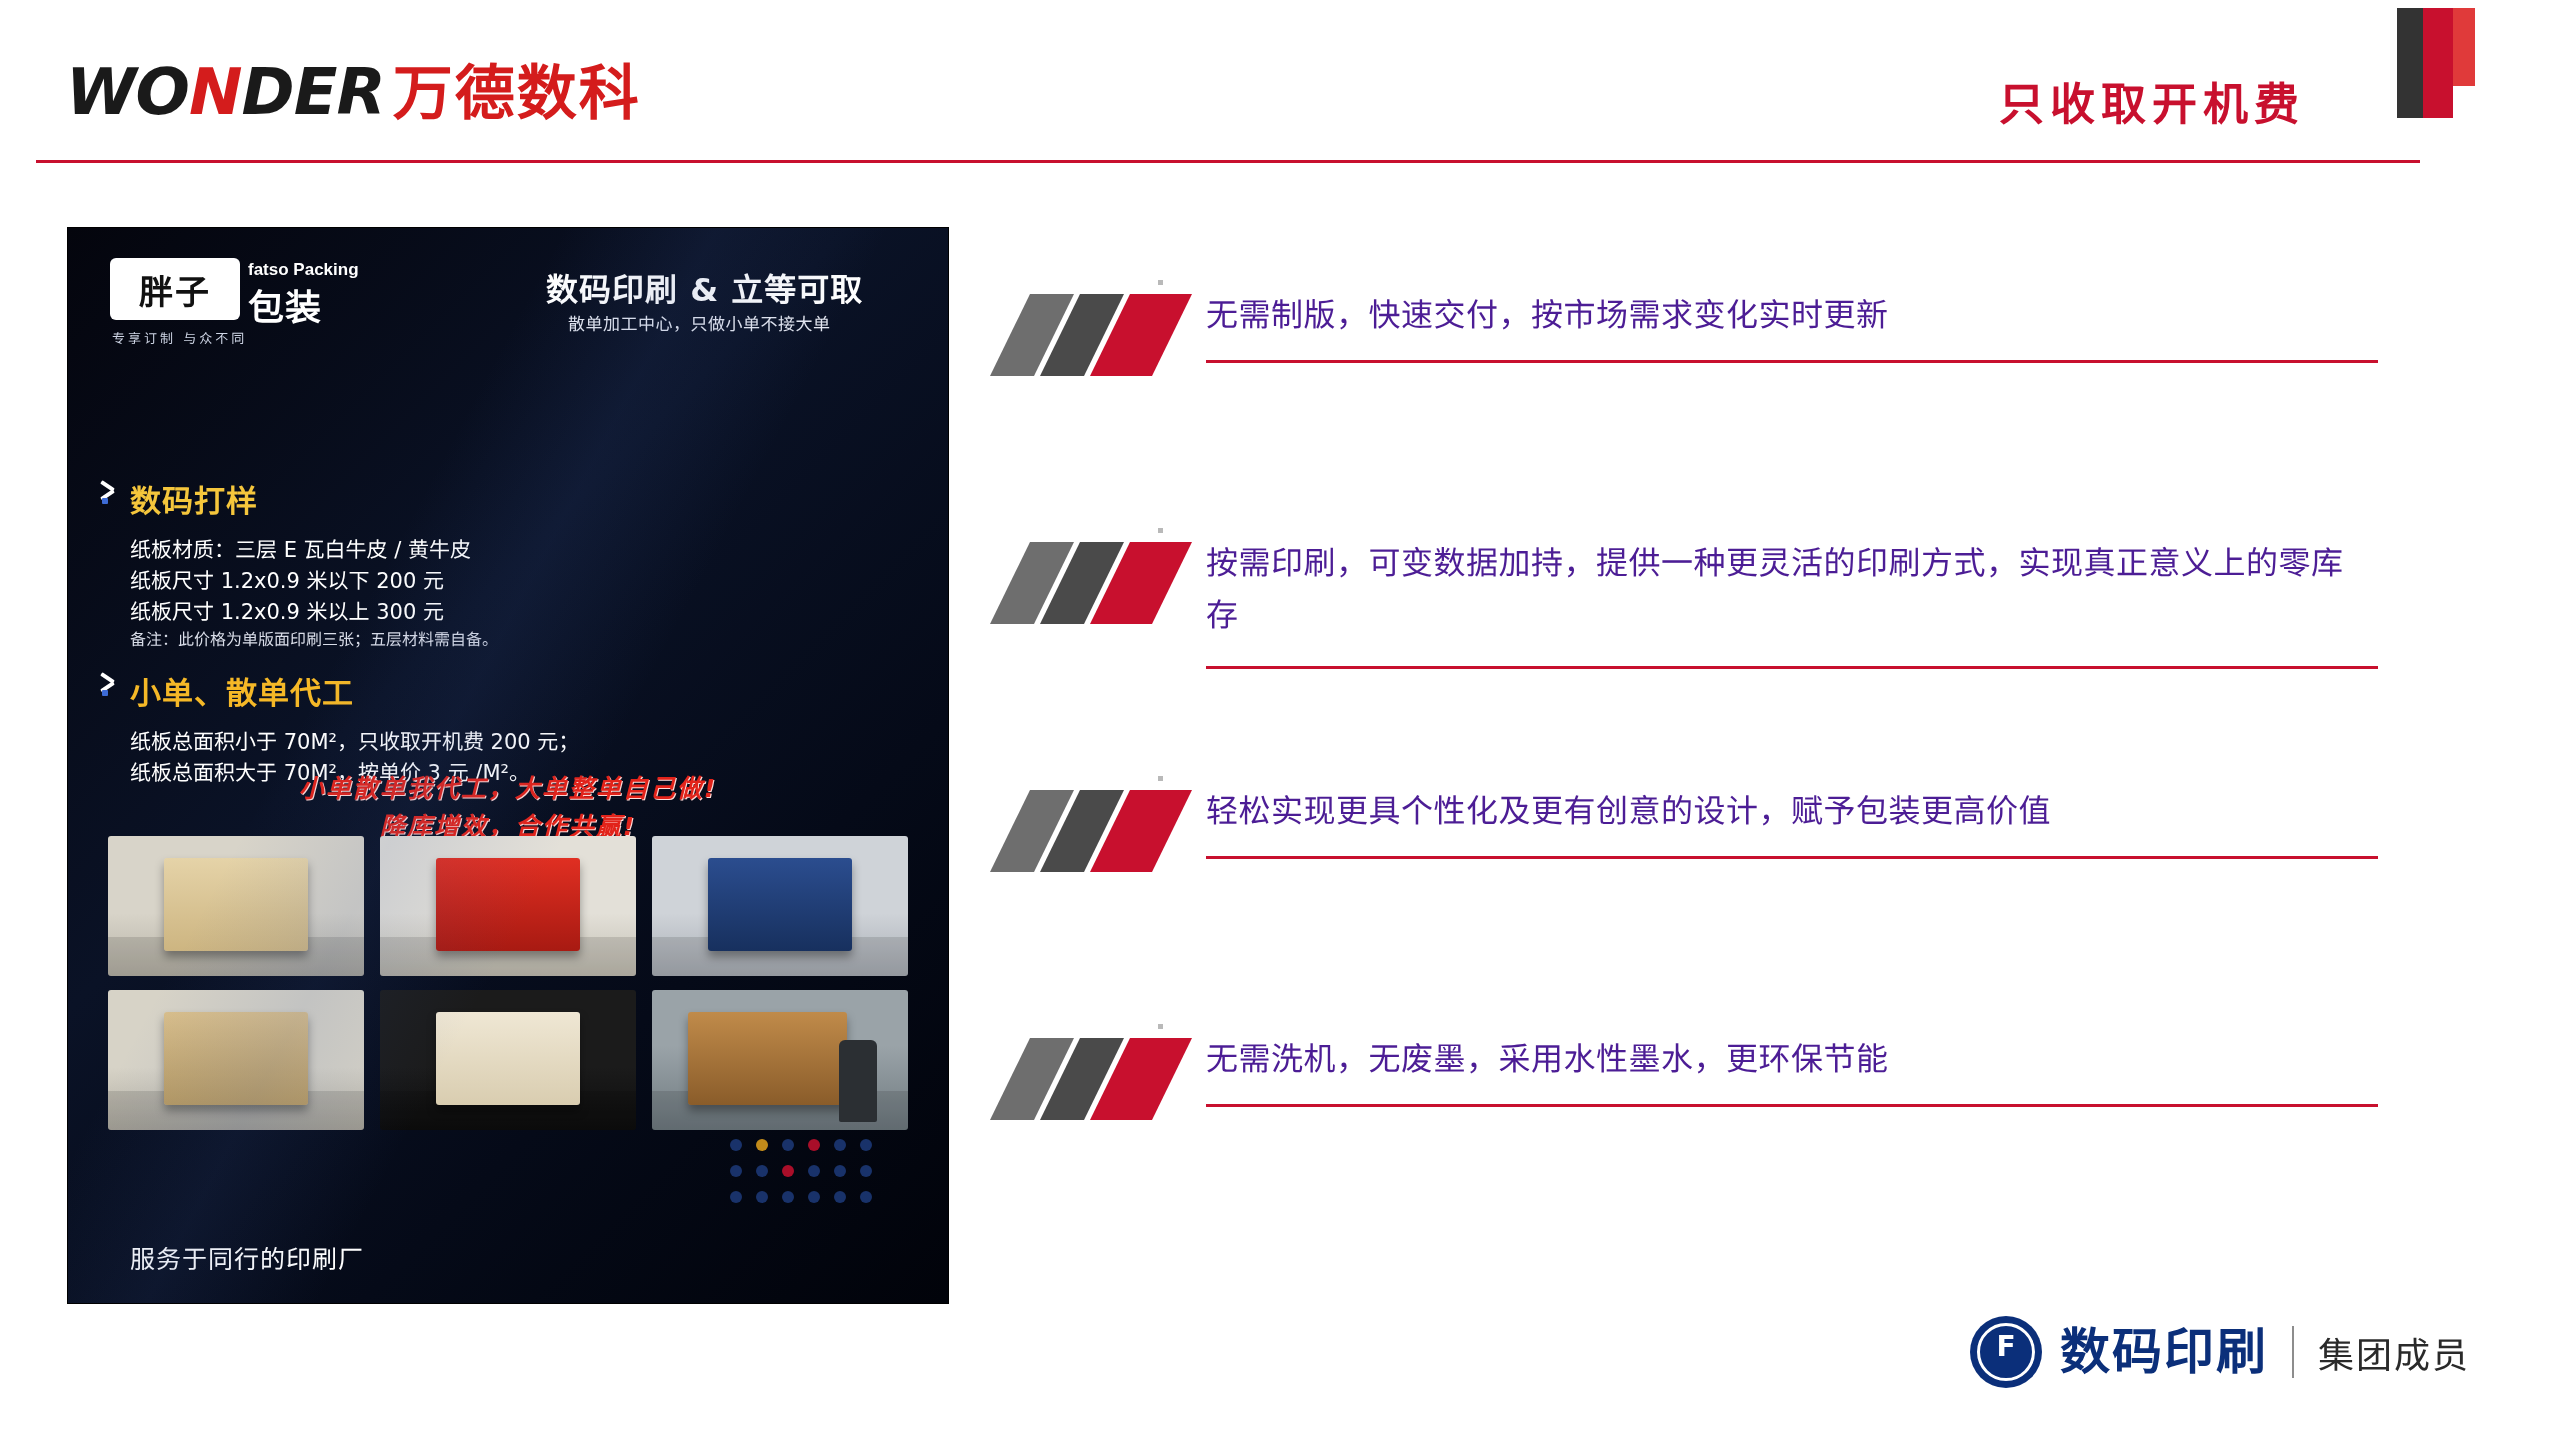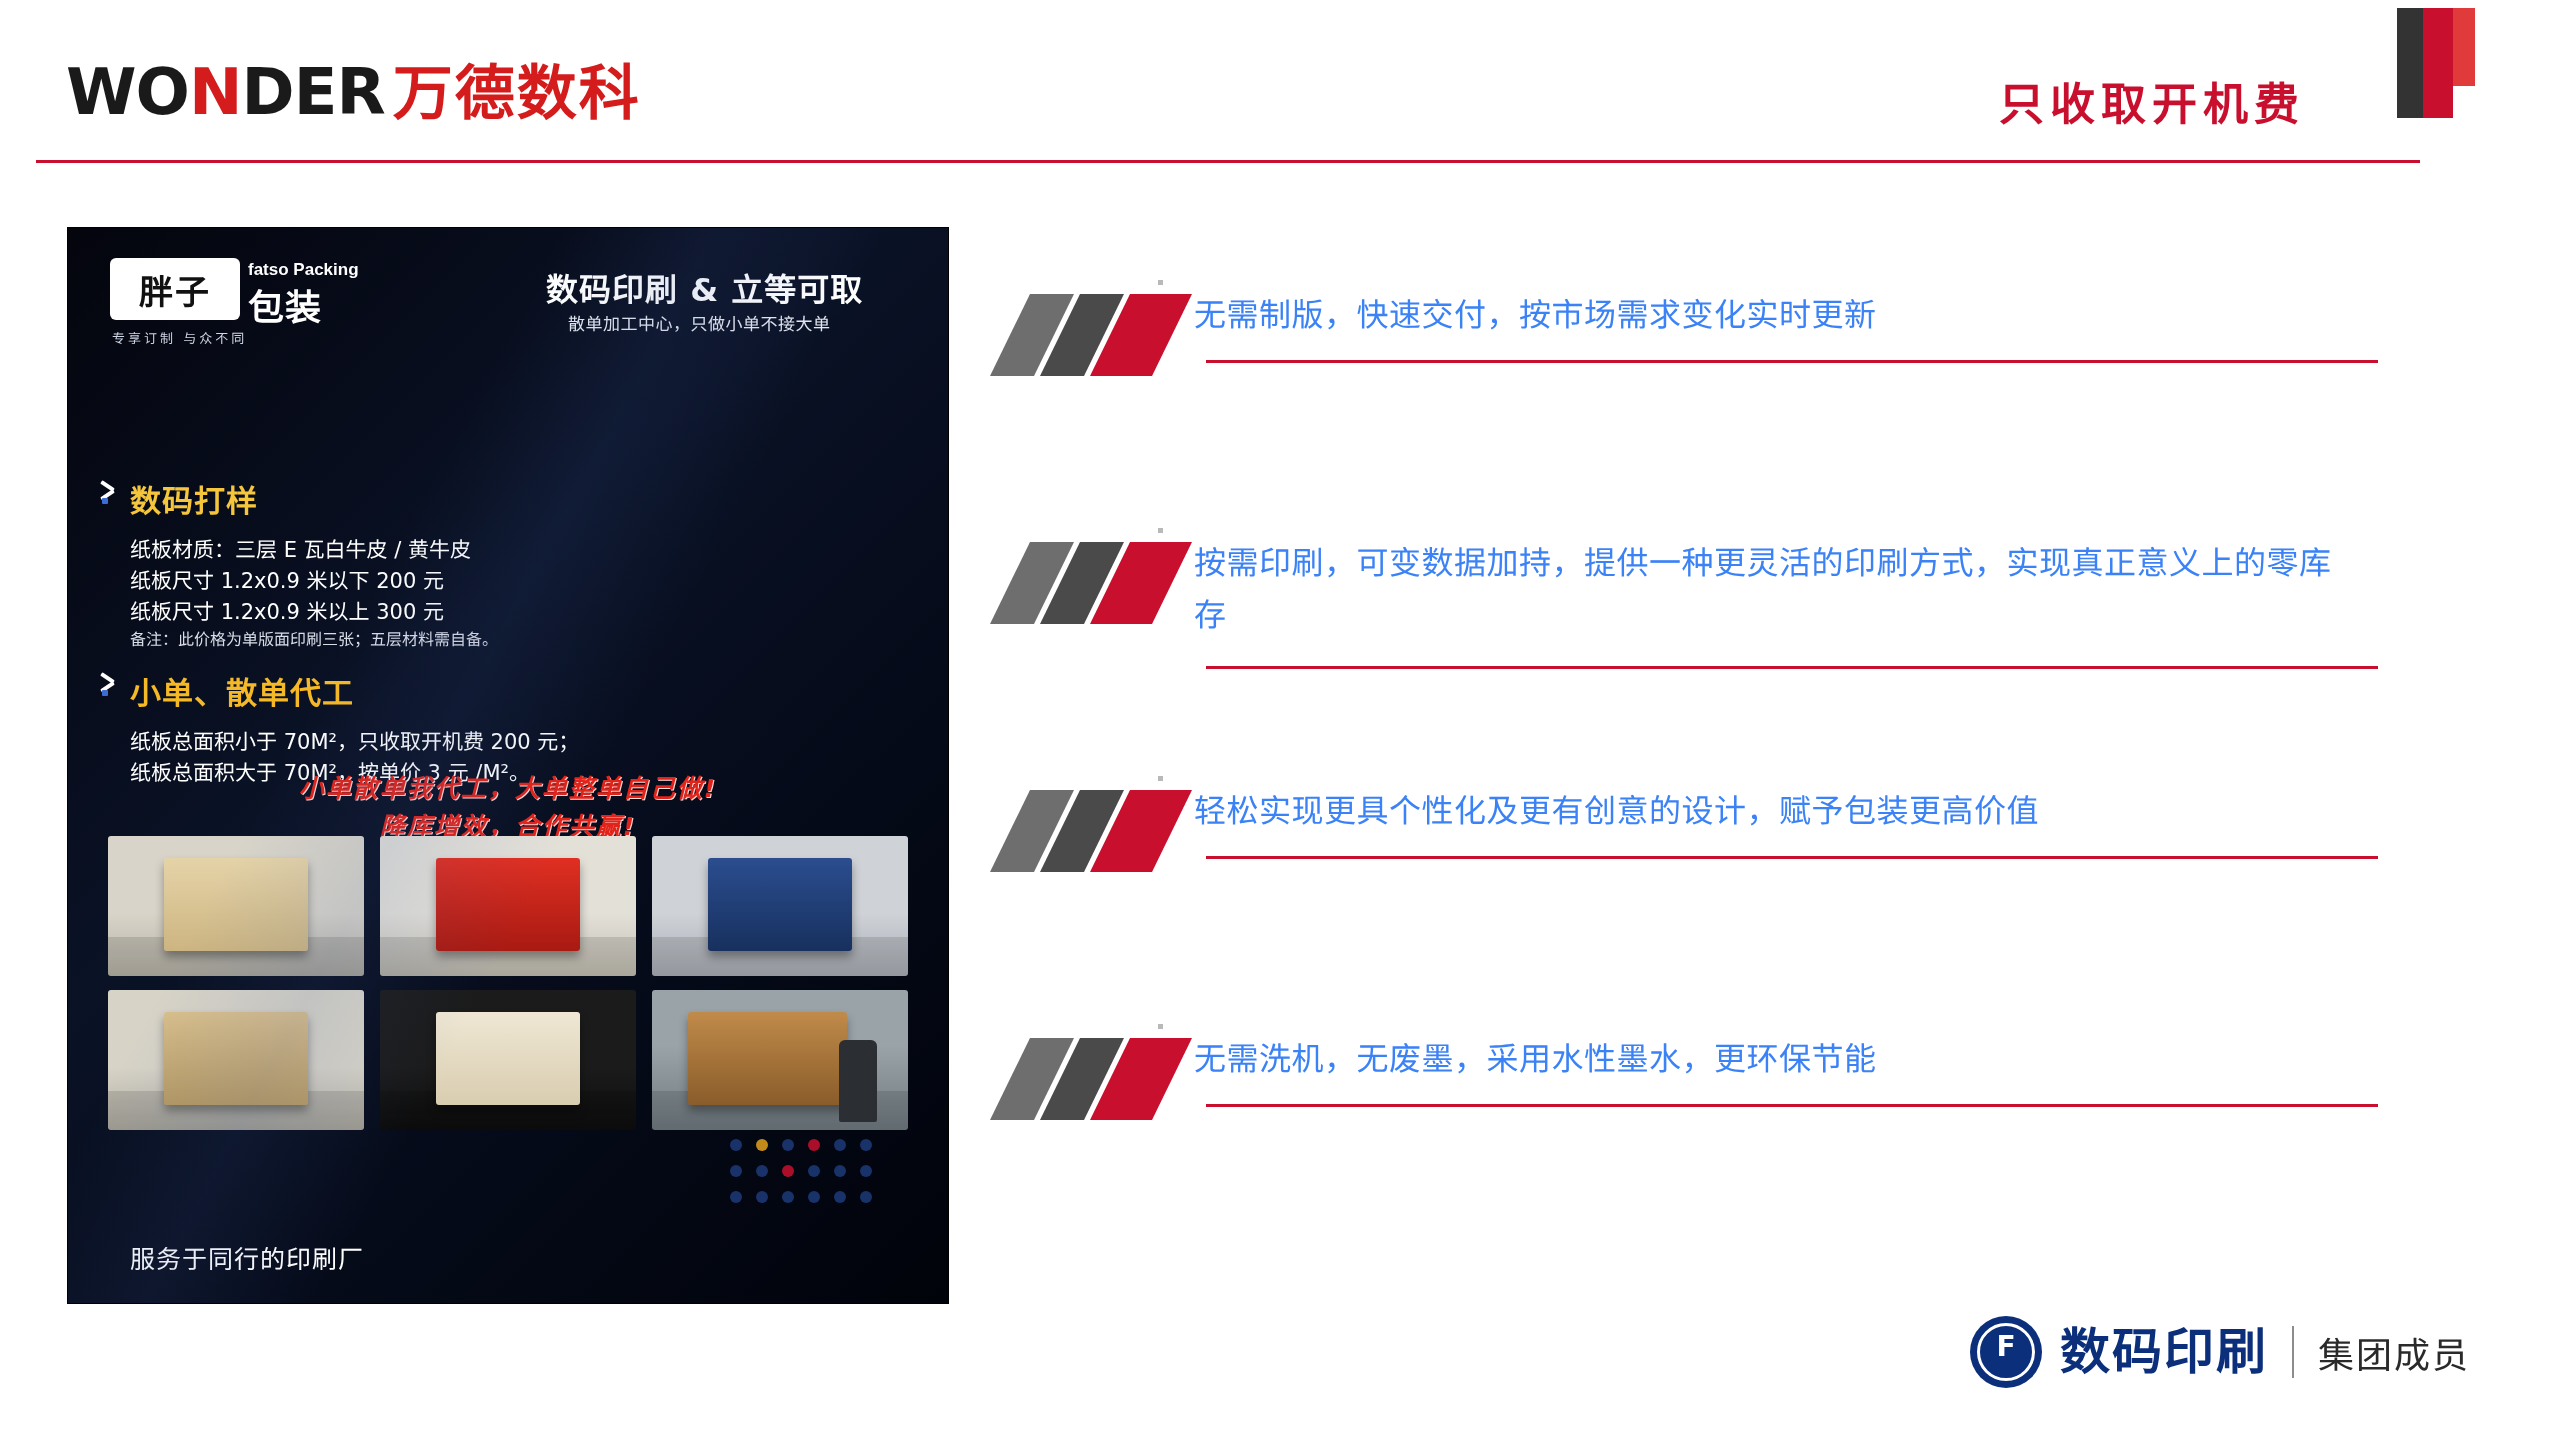--- a/index.html
+++ b/index.html
@@ -28,20 +28,21 @@
     left: 66px;
     top: 60px;
     display: flex;
     align-items: baseline;
     white-space: nowrap;
   }
   .brand-wonder {
     font-family: "DejaVu Sans", sans-serif;
     font-size: 64px;
     font-weight: 900;
+    font-style: italic;
     letter-spacing: -1px;
     color: #1a1a1a;
     line-height: 1;
     text-align: center;
   }
   .brand-wonder .n-red { color: #d41c1c; }
   .brand-cn {
     font-family: Liberation Serif, serif;
     font-size: 60px;
     font-weight: 900;
@@ -365,27 +366,27 @@
     position: absolute;
     left: 148px;
     top: 0px;
     width: 5px;
     height: 5px;
     background: #b9b9b9;
   }
 
   .bullet .btext {
     position: absolute;
-    left: 184px;
+    left: 196px;
     top: 10px;
     width: 1150px;
     font-family: Liberation Serif, serif;
     font-size: 32px;
     line-height: 1.62;
-    color: #3b82f6;
+    color: #4c1d95;
     letter-spacing: 0.5px;
   }
   .bullet .bline {
     position: absolute;
     left: 196px;
     width: 1172px;
     height: 3px;
     background: #c8102e;
   }
   .bullet.one-line .bline { top: 80px; }

